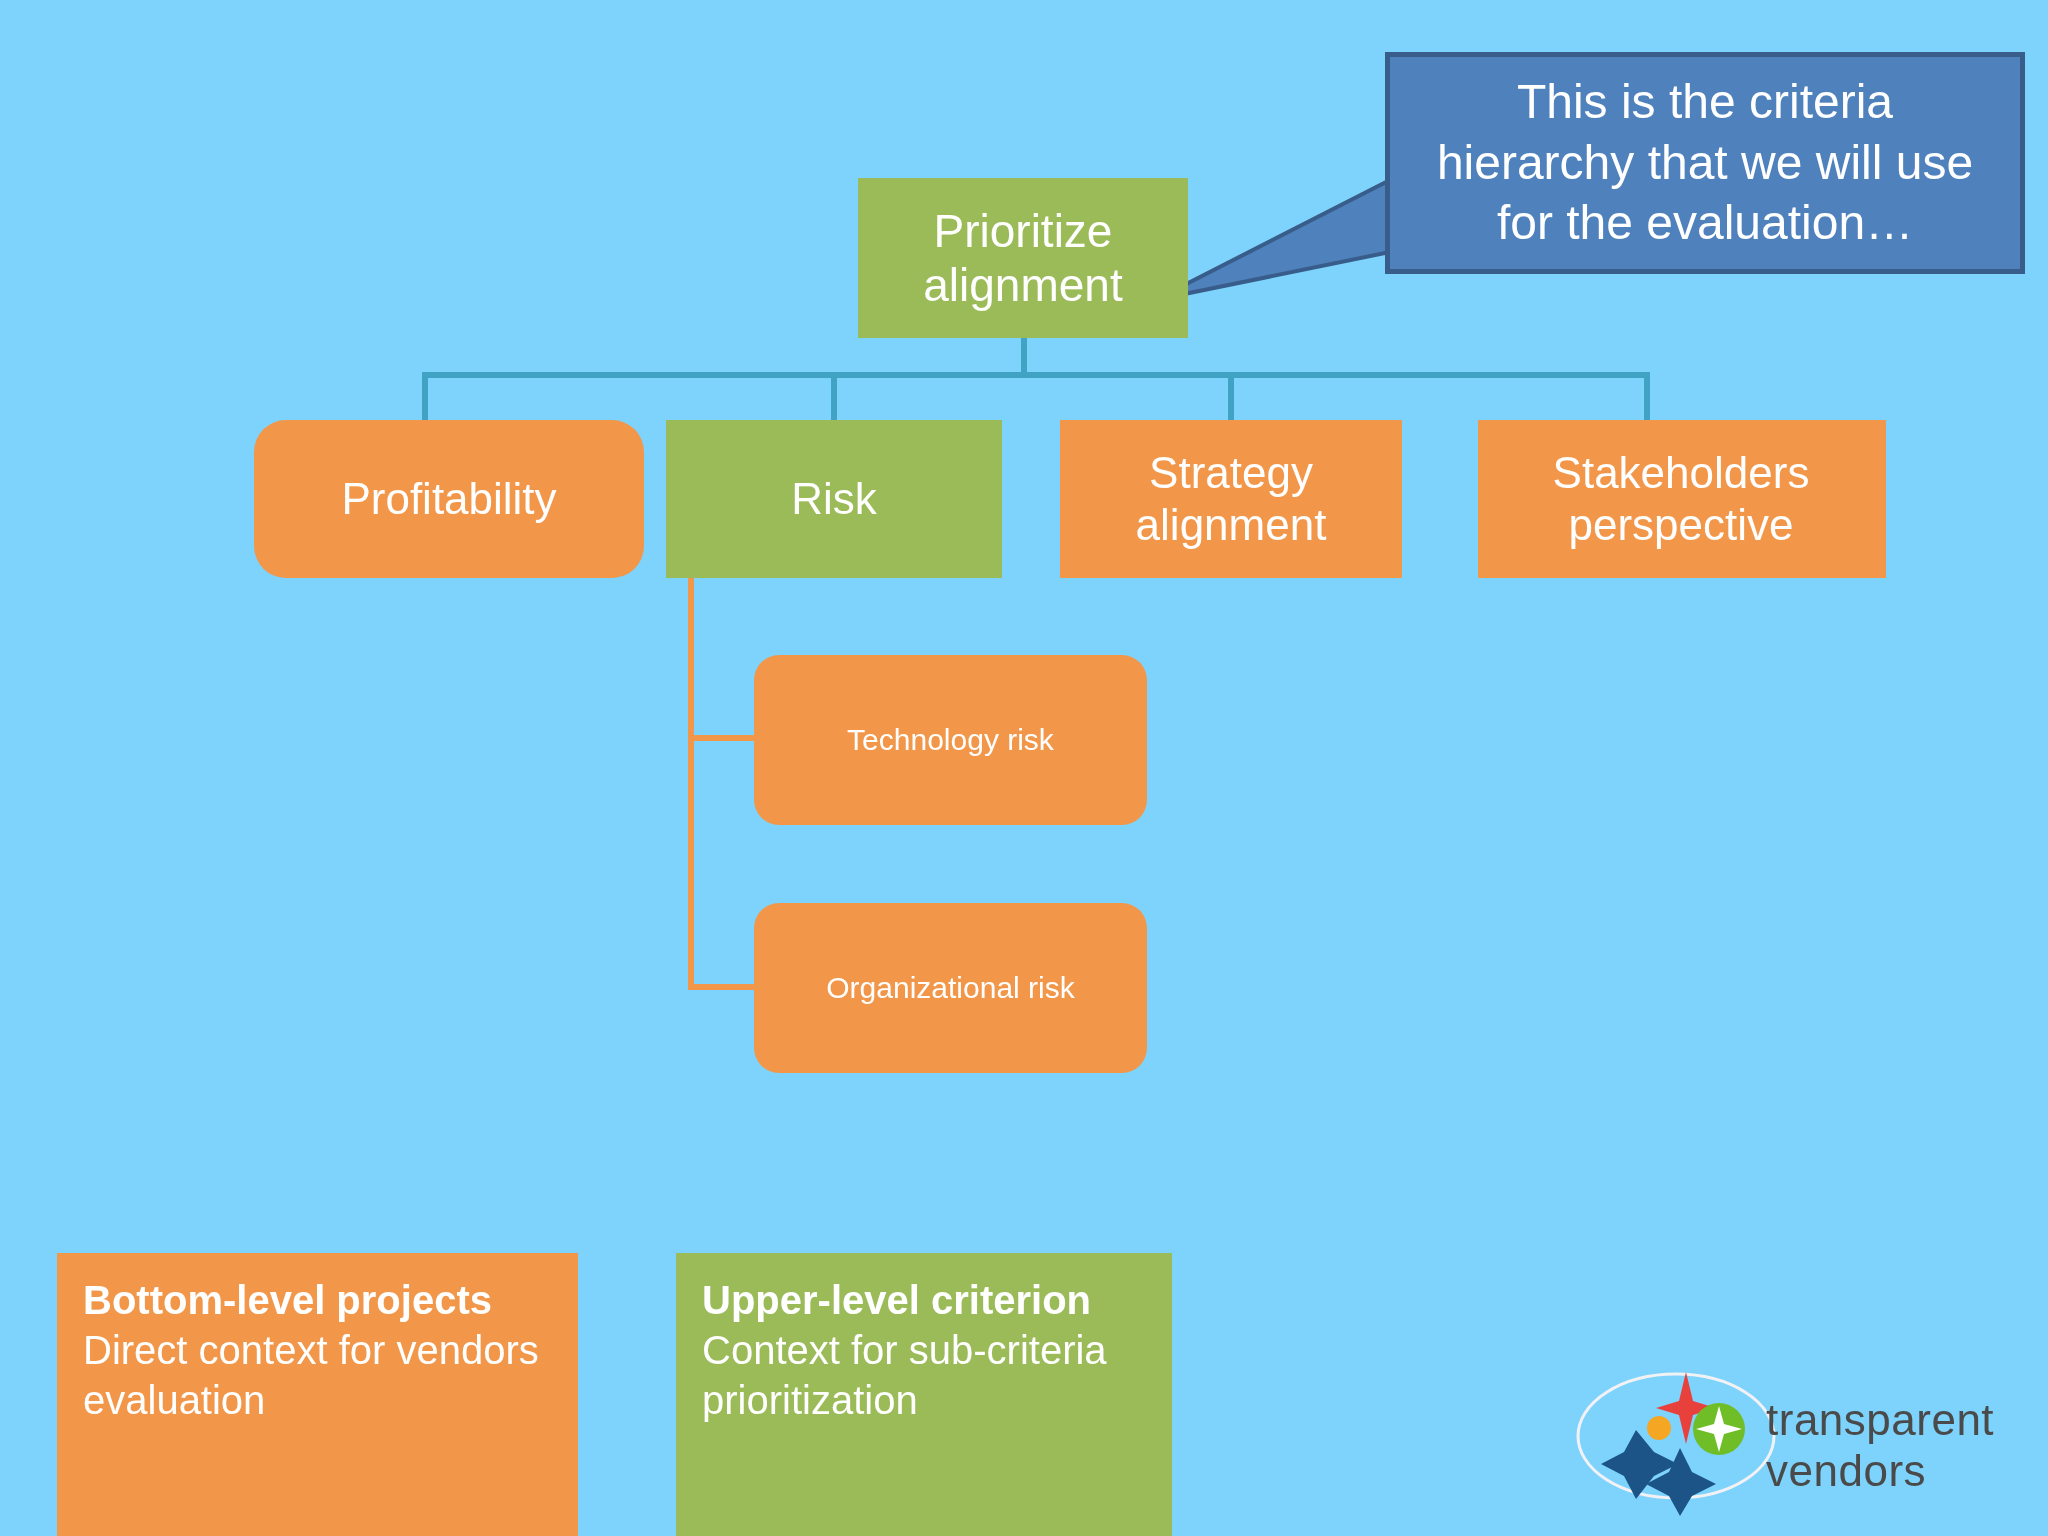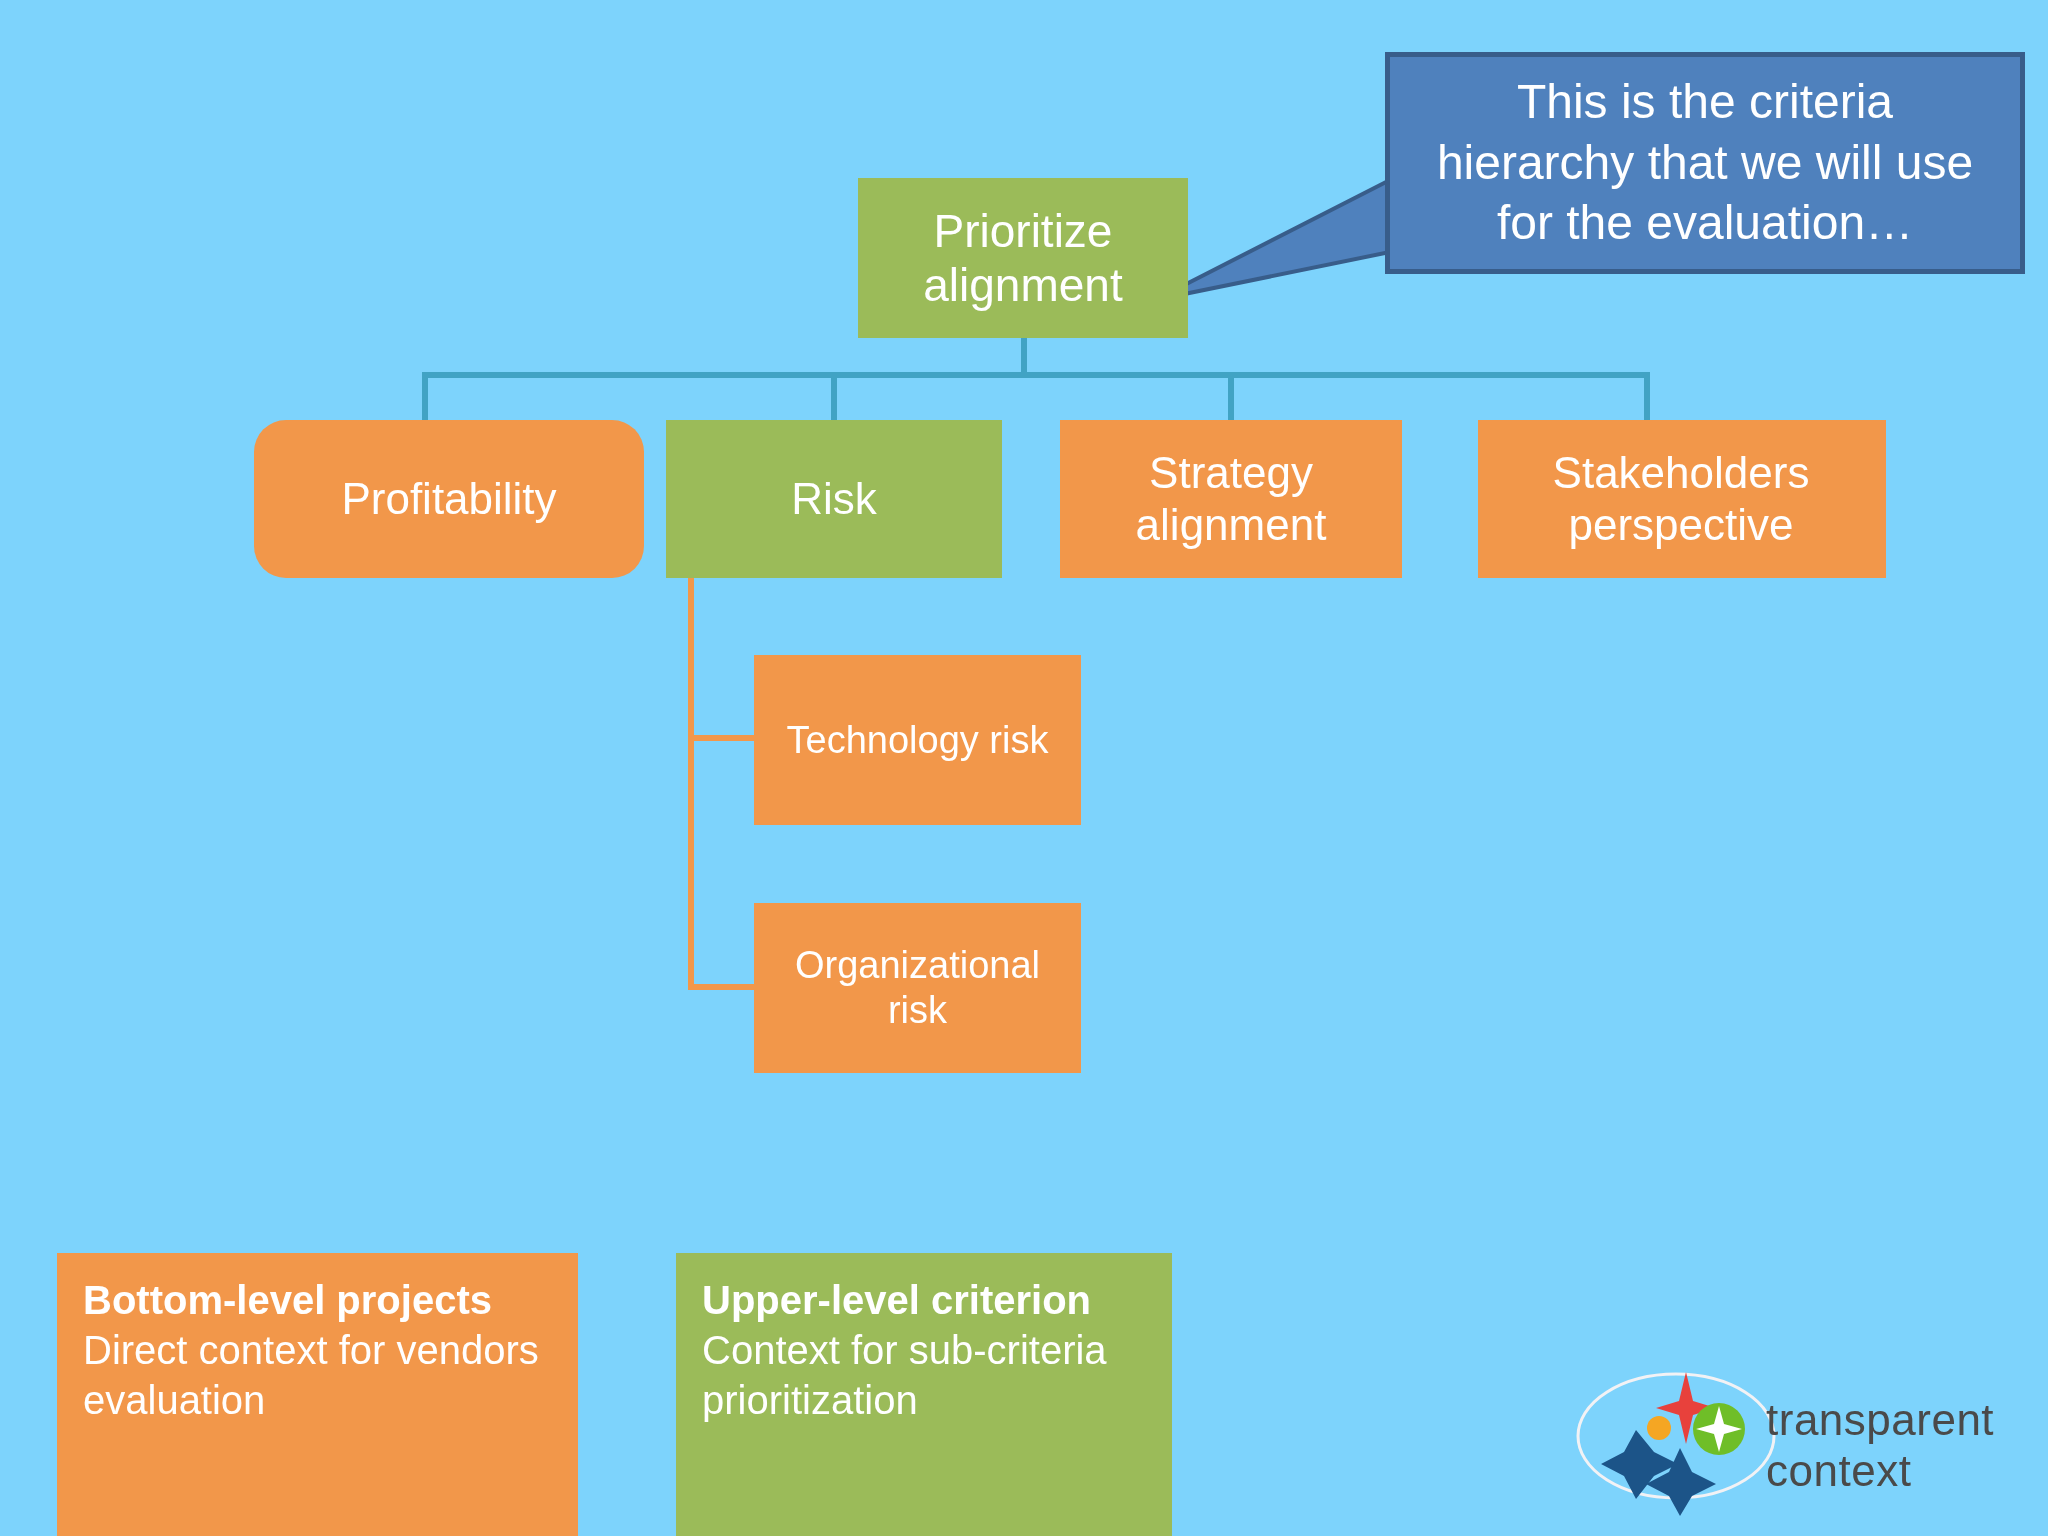--- a/index.html
+++ b/index.html
@@ -39,22 +39,23 @@
   .node-l2 {
     height: 158px;
     font-size: 44px;
   }
   .node-profitability { left: 254px;  top: 420px; width: 390px; border-radius: 32px; }
   .node-risk          { left: 666px;  top: 420px; width: 336px; }
   .node-strategy      { left: 1060px; top: 420px; width: 342px; }
   .node-stakeholders  { left: 1478px; top: 420px; width: 408px; padding-left: 8px; }
 
   .node-l3 {
-    width: 327px; height: 170px;
-    font-size: 38px;
+    width: 393px; height: 170px;
+    font-size: 30px;
+    border-radius: 25px;
   }
   .node-techrisk { left: 754px; top: 655px; }
   .node-orgrisk  { left: 754px; top: 903px; }
 
   
   .conn {
     position: absolute;
     background: #41A3C4;
   }
   .conn-orange { background: #F2974A; }
@@ -187,17 +188,17 @@
 
       <circle cx="143" cy="73" r="26" fill="#6FBE28"></circle>
       <path d="M143 50 L148 68 L166 73 L148 78 L143 96 L138 78 L120 73 L138 68 Z" fill="#FFFFFF"></path>
 
       <path d="M60 74 L78 96 L102 108 L78 120 L60 143 L48 120 L25 108 L48 96 Z" fill="#1C5488"></path>
 
       <path d="M104 92 L116 116 L140 128 L116 140 L104 160 L93 140 L70 128 L93 116 Z" fill="#1C5488"></path>
     </svg>
     <div class="logo-text">
       <span>transparent</span>
-      <span>context</span>
+      <span>vendors</span>
     </div>
   </div>
 
 </div>
 
 </body></html>

